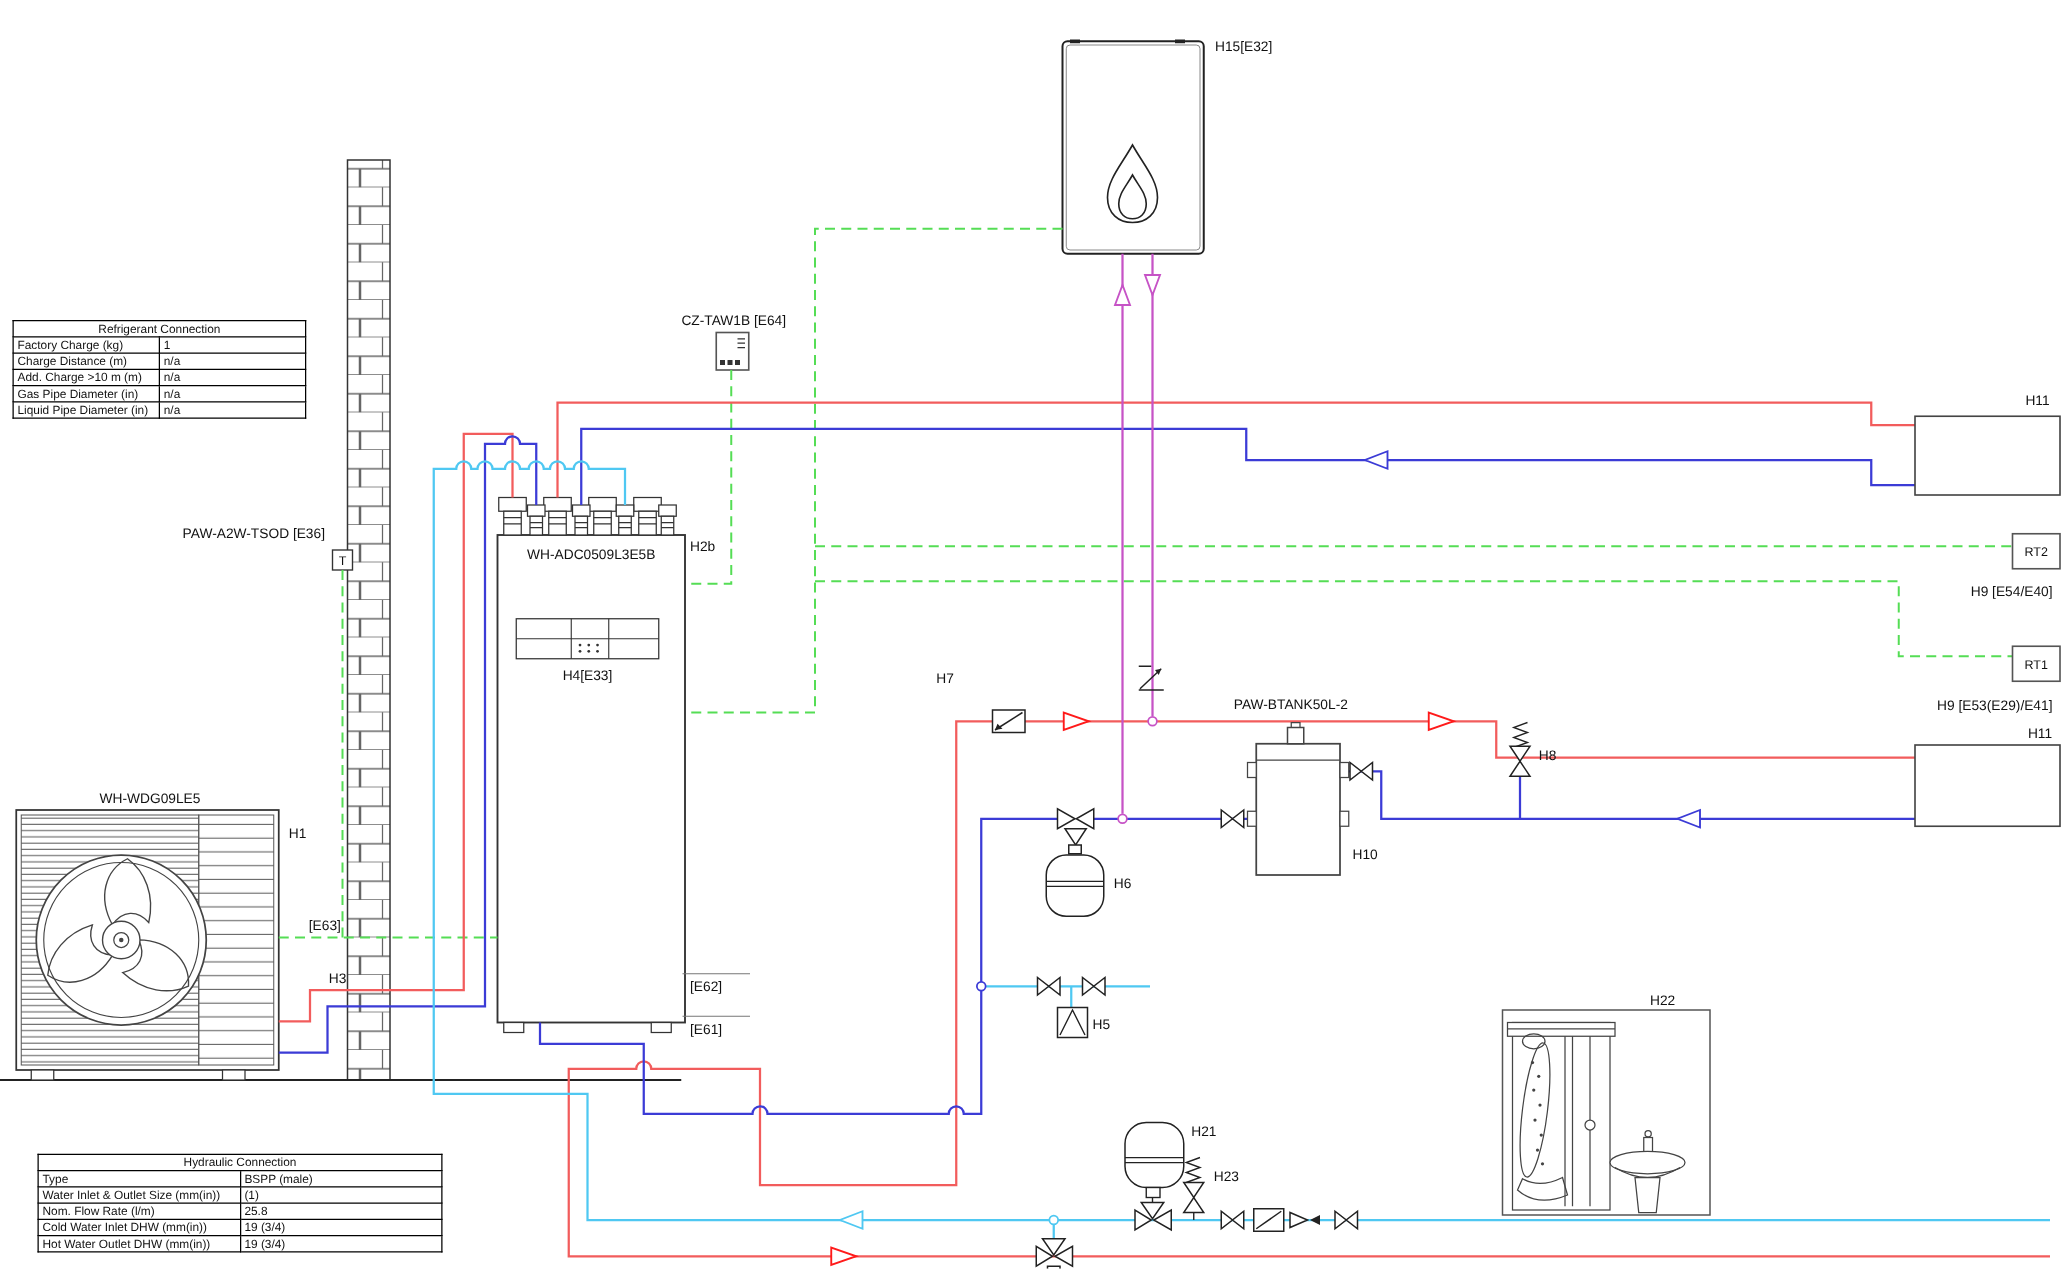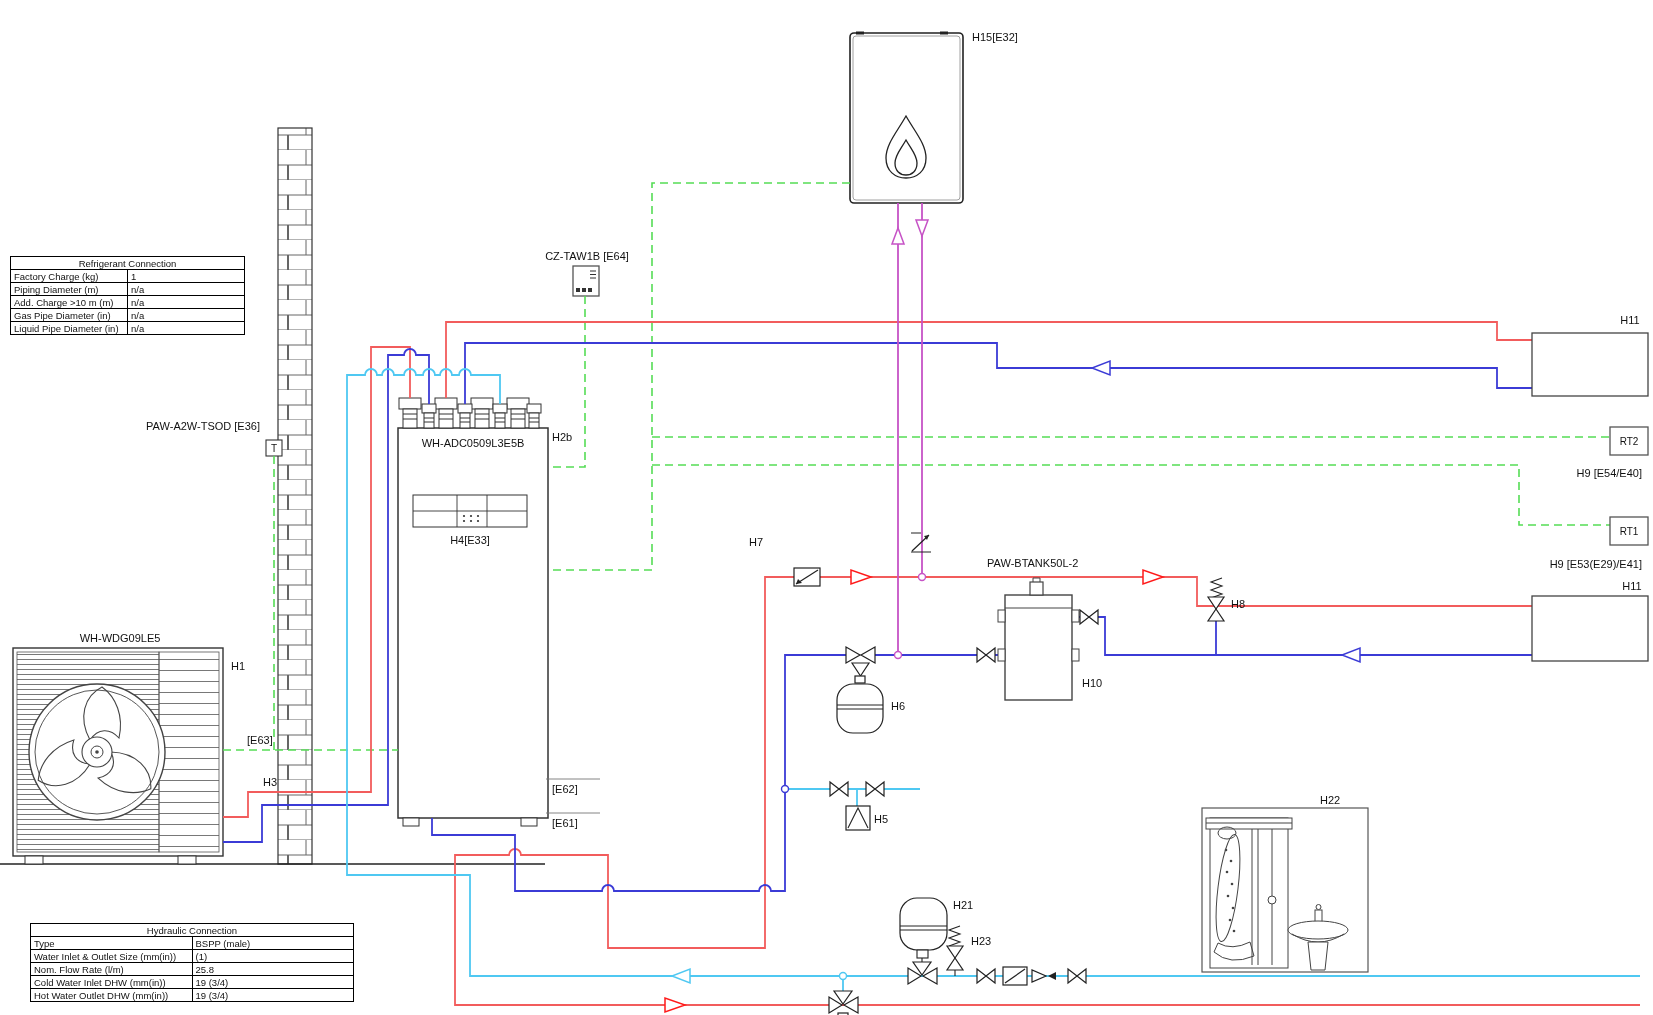--- a/index.html
+++ b/index.html
@@ -390,21 +390,21 @@
   <table>
     <tbody>
           <tr>
             <td class="hdr" colspan="2">Refrigerant Connection</td>
           </tr>
     <tr>
             <td class="c1">Factory Charge (kg)</td>
             <td class="c2">1</td>
           </tr>
     <tr>
-            <td class="c1">Piping Diameter (m)</td>
+            <td class="c1">Charge Distance (m)</td>
             <td class="c2">n/a</td>
           </tr>
     <tr>
             <td class="c1">Add. Charge &gt;10 m (m)</td>
             <td class="c2">n/a</td>
           </tr>
     <tr>
             <td class="c1">Gas Pipe Diameter (in)</td>
             <td class="c2">n/a</td>
           </tr>

